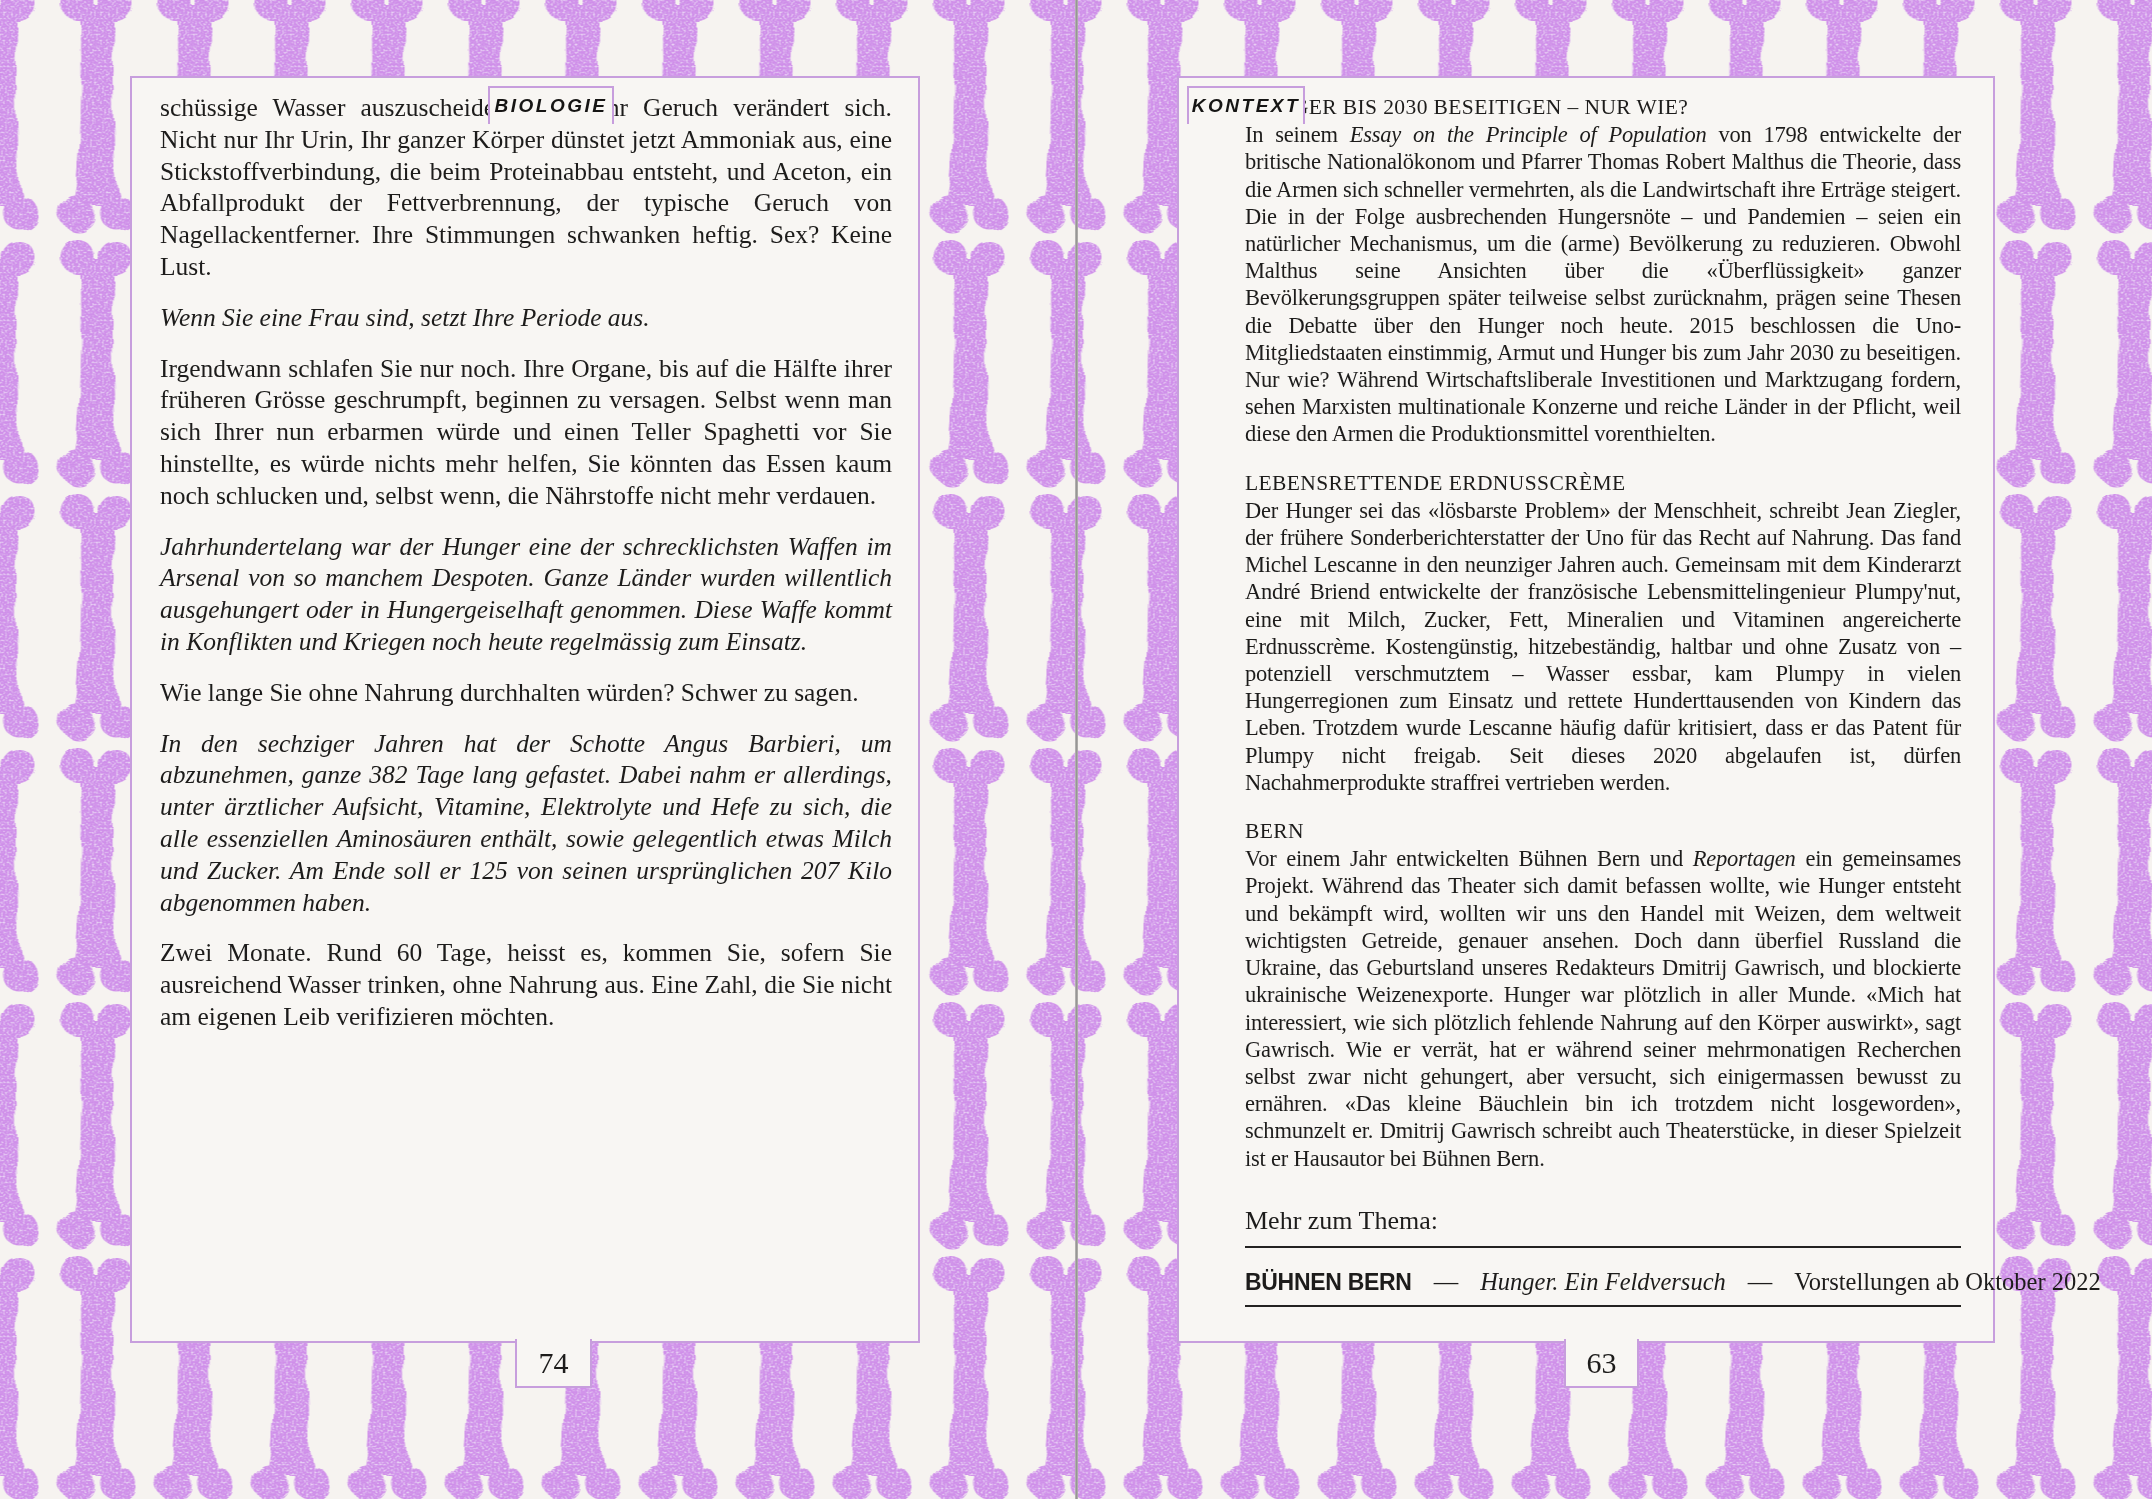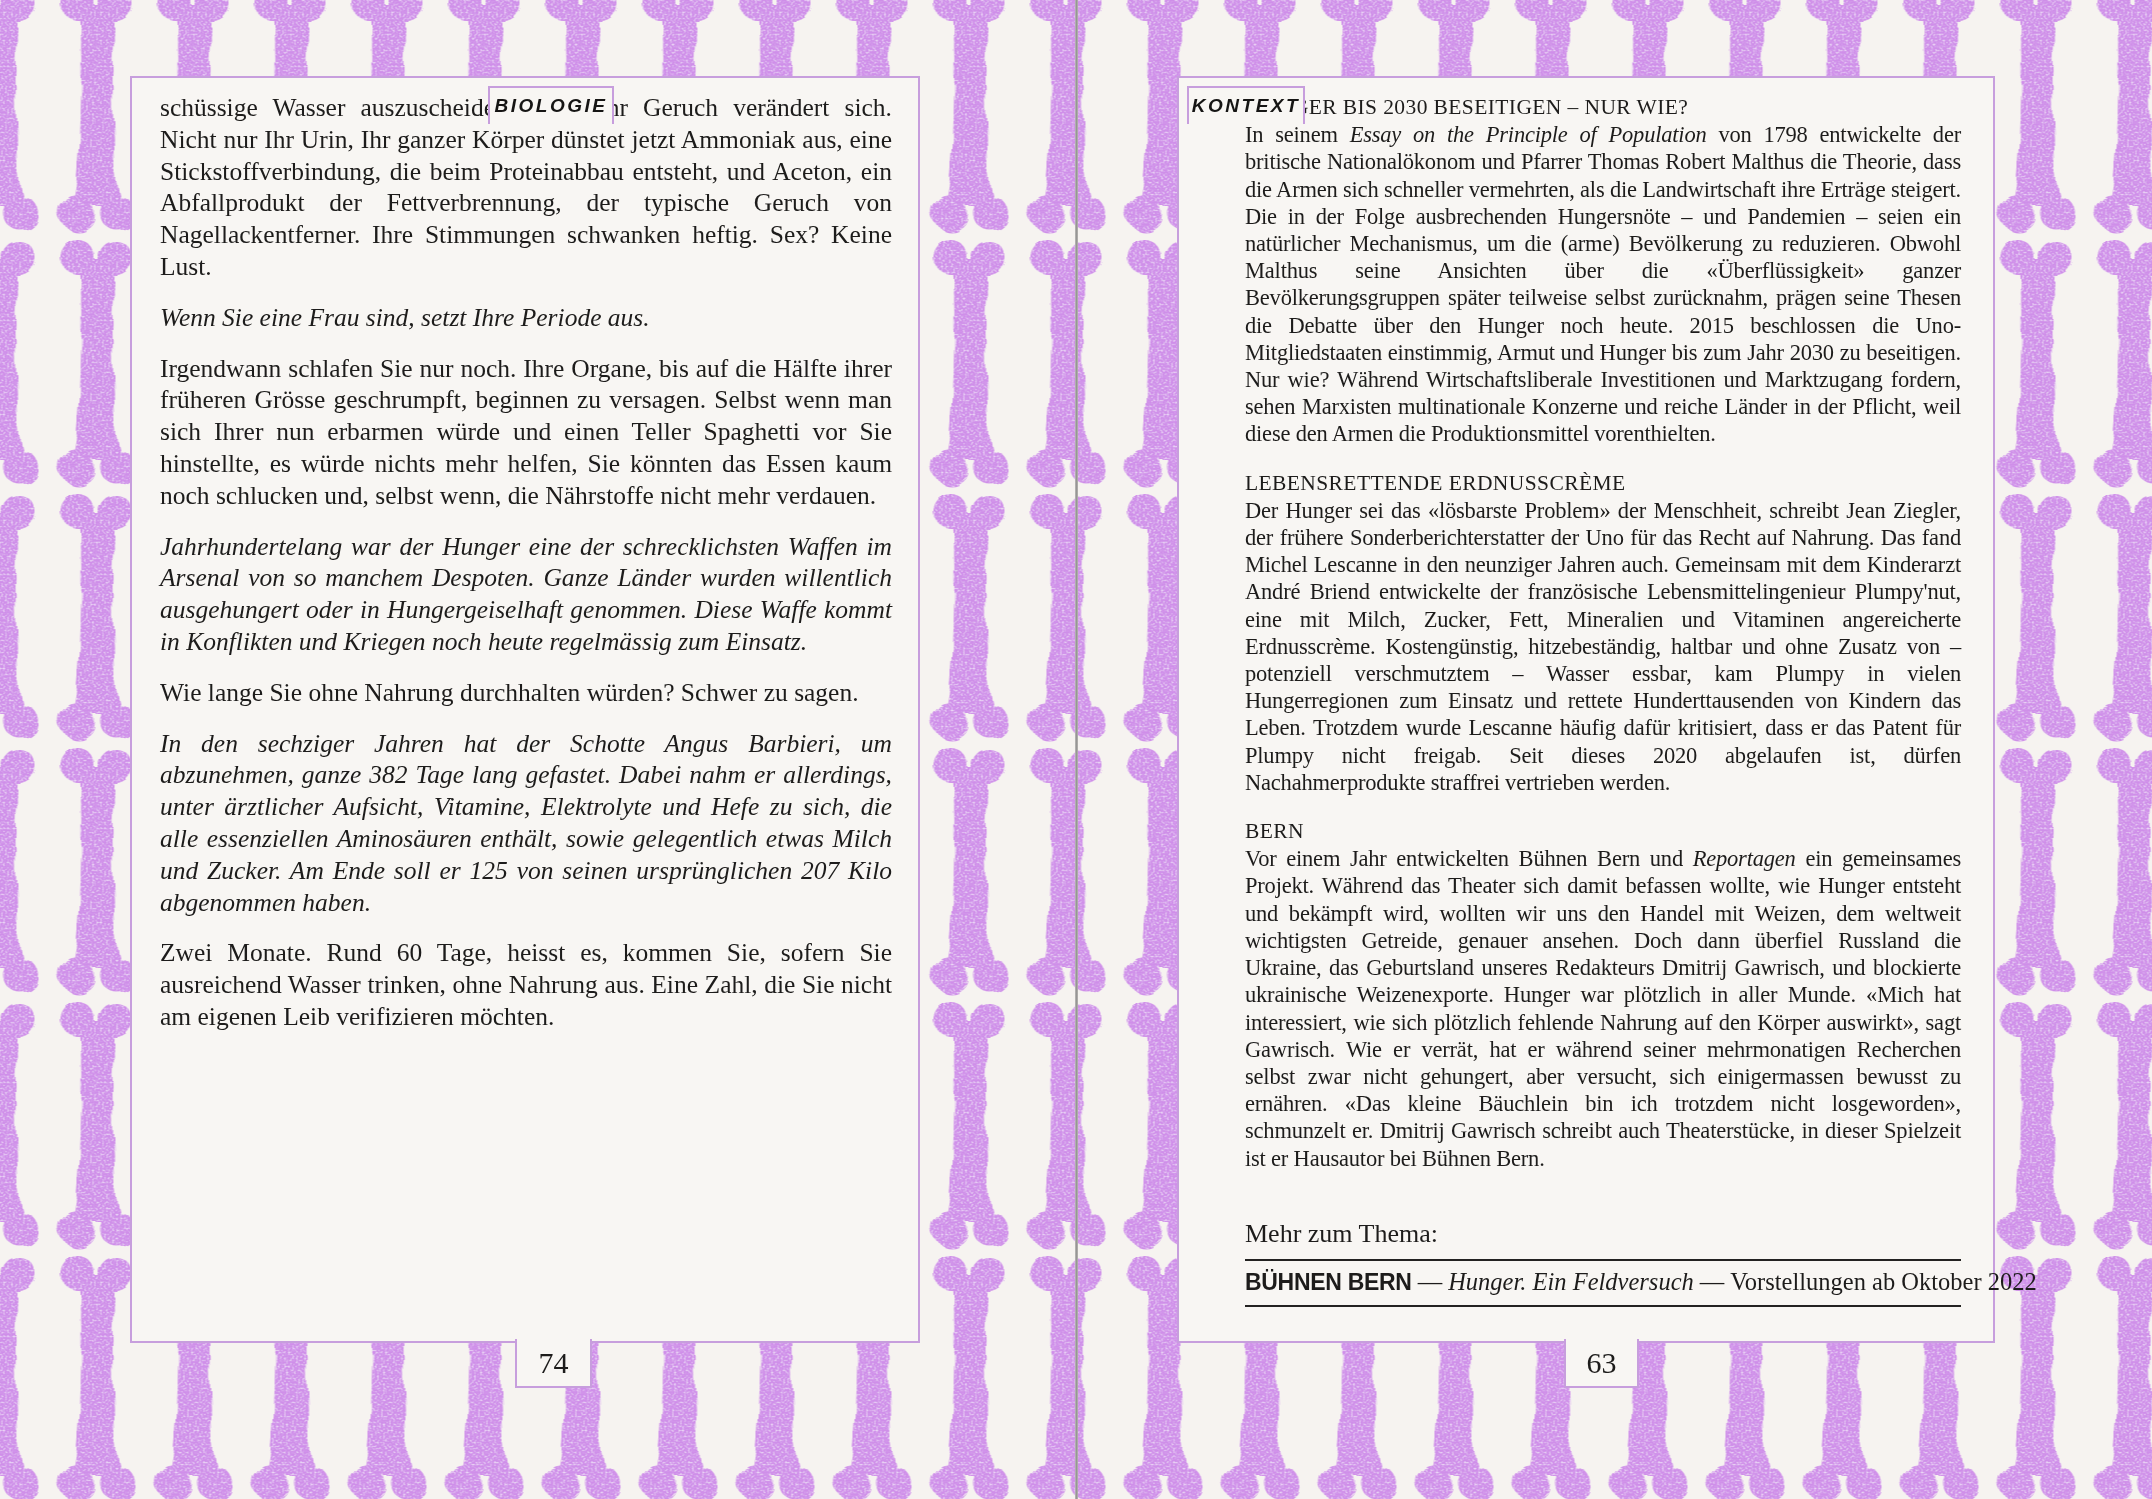--- a/index.html
+++ b/index.html
@@ -47,22 +47,22 @@
   .rp-body h3{margin:0;font-size:21.5px;font-weight:400;letter-spacing:0.4px;
               line-height:27.2px;text-align:left;}
   .rp-body h3 + p{margin:0 0 0 0;}
   .rp-body p{margin:0 0 0 0;}
   .rp-body p + h3{margin-top:22px;}
 
   
   .rp-footer{position:absolute;left:66px;right:32px;bottom:34px;z-index:4;}
   .rp-footer .lead{font-size:26px;margin:0 0 10px 0;}
   .rp-footer .rule{border:none;border-top:2.5px solid #232221;margin:0;}
-  .rp-footer .credit{display:flex;align-items:baseline;gap:6px;
-                     font-size:24.5px;padding:7px 0 9px 0;white-space:nowrap;}
+  .rp-footer .credit{display:flex;align-items:baseline;gap:22px;
+                     font-size:24.5px;padding:20px 0 9px 0;white-space:nowrap;}
   .rp-footer .brand{font-family:"Liberation Sans", sans-serif;font-weight:700;
                     letter-spacing:-0.3px;font-size:23px;}
   .rp-footer .work{font-style:italic;}
 </style>
 </head>
 <body>
 
 <div id="canvas">
 
   <svg class="bones" width="2152" height="1499" viewBox="0 0 2152 1499" aria-hidden="true">

